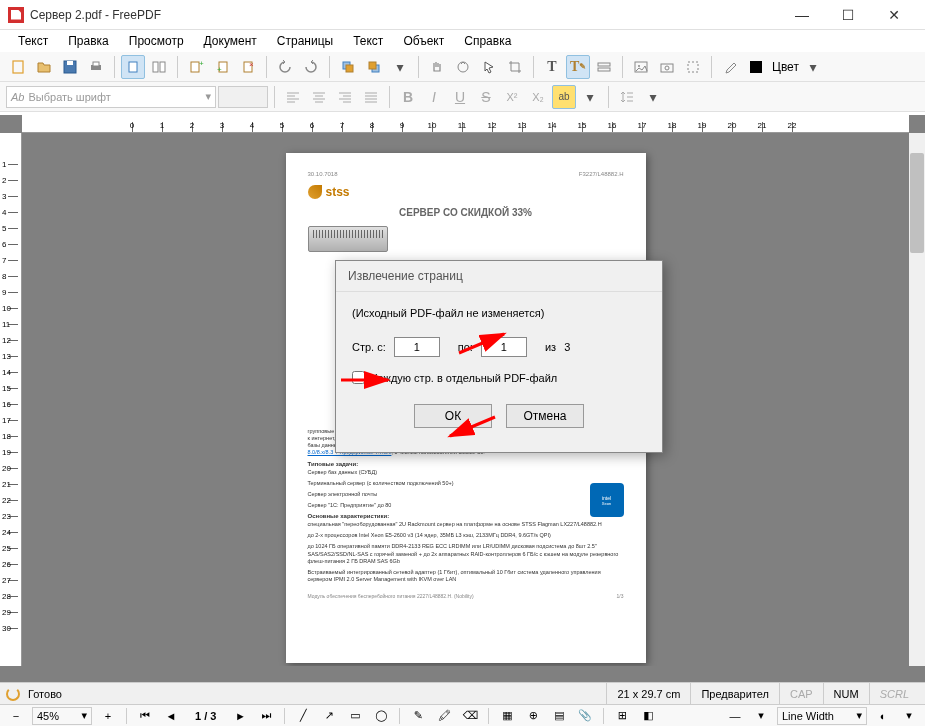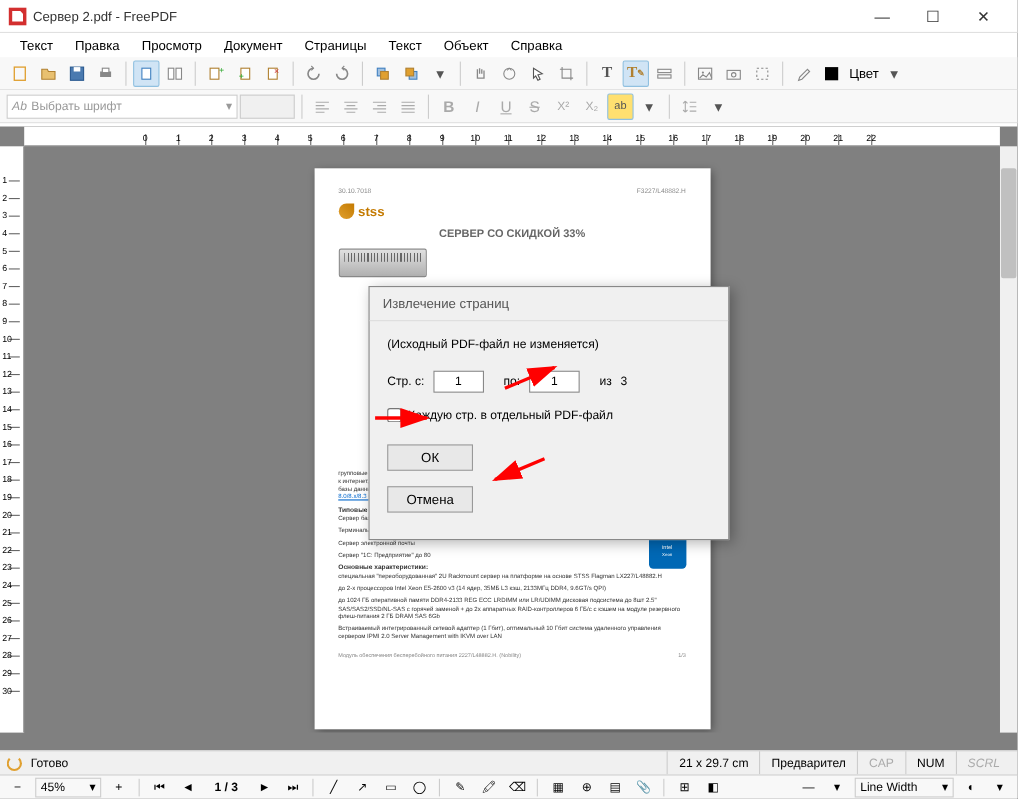--- a/index.html
+++ b/index.html
@@ -46,21 +46,21 @@
 .scroll-v { position:absolute; top:18px; right:0; width:16px; bottom:16px; background:#f0f0f0; }
 .scroll-v .thumb { position:absolute; top:20px; width:14px; left:1px; height:100px; background:#c0c0c0; border-radius:2px; }
 .dialog { position:absolute; top:260px; left:335px; width:328px; background:#f0f0f0; border:1px solid #888; box-shadow:3px 3px 12px rgba(0,0,0,0.3); z-index:10; }
 .dialog-title { padding:8px 12px; font-size:12px; color:#555; border-bottom:1px solid #ddd; }
 .dialog-body { padding:14px 16px 10px; font-size:11px; }
 .dialog-text { margin-bottom:16px; line-height:1.4; }
 .dialog-row { display:flex; align-items:center; gap:8px; margin-bottom:14px; }
 .dialog-row input[type=text] { width:46px; height:20px; border:1px solid #888; text-align:center; font-size:11px; }
 .dialog-check { display:flex; align-items:center; gap:6px; margin-bottom:20px; }
 .dialog-check input { width:13px; height:13px; }
-.dialog-buttons { display:flex; justify-content:center; gap:14px; padding-bottom:14px;flex-direction:column; }
+.dialog-buttons { display:flex; justify-content:center; gap:14px; padding-bottom:14px; }
 .dialog-buttons button { width:78px; height:24px; font-size:12px; background:#e8e8e8; border:1px solid #999; }
 .arrow { position:absolute; z-index:20; pointer-events:none; }
 .statusbar1 { position:absolute; bottom:22px; left:0; right:0; height:22px; background:#f0f0f0; border-top:1px solid #ccc; display:flex; align-items:center; font-size:11px; padding:0 6px; }
 .statusbar1 .ready-icon { width:14px; height:14px; border:2px solid #e0a030; border-radius:50%; border-top-color:transparent; margin-right:8px; }
 .statusbar1 .spacer { flex:1; }
 .statusbar1 .cell { padding:0 10px; border-left:1px solid #ccc; height:100%; display:flex; align-items:center; }
 .statusbar2 { position:absolute; bottom:0; left:0; right:0; height:22px; background:#f8f8f8; border-top:1px solid #ccc; display:flex; align-items:center; font-size:11px; padding:0 6px; gap:6px; }
 .sb-btn { width:20px; height:18px; display:flex; align-items:center; justify-content:center; border:1px solid transparent; }
 .sb-sep { width:1px; height:16px; background:#ccc; margin:0 2px; }
 .sb-combo { width:90px; height:18px; border:1px solid #ccc; font-size:11px; display:flex; align-items:center; padding:0 4px; }

